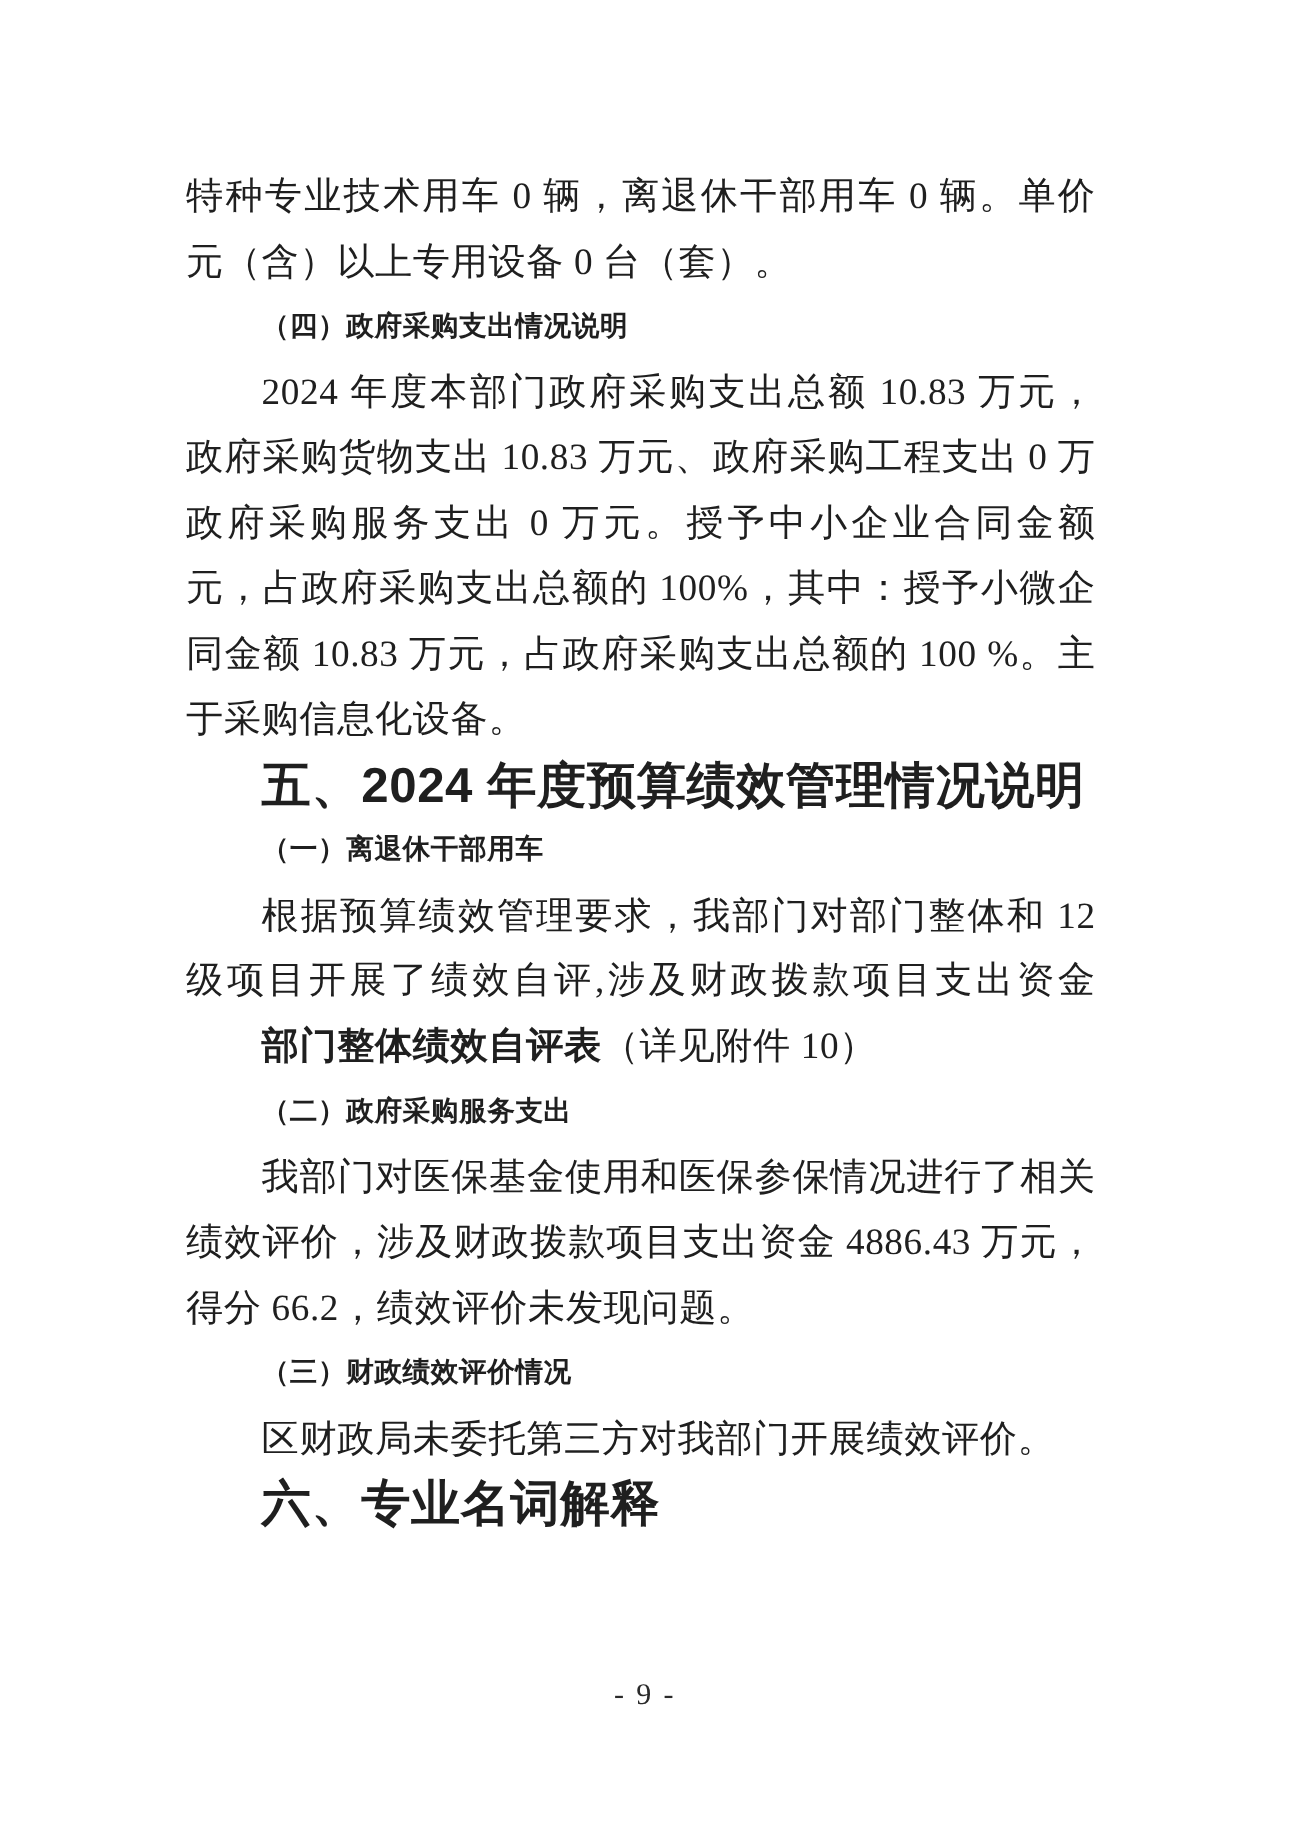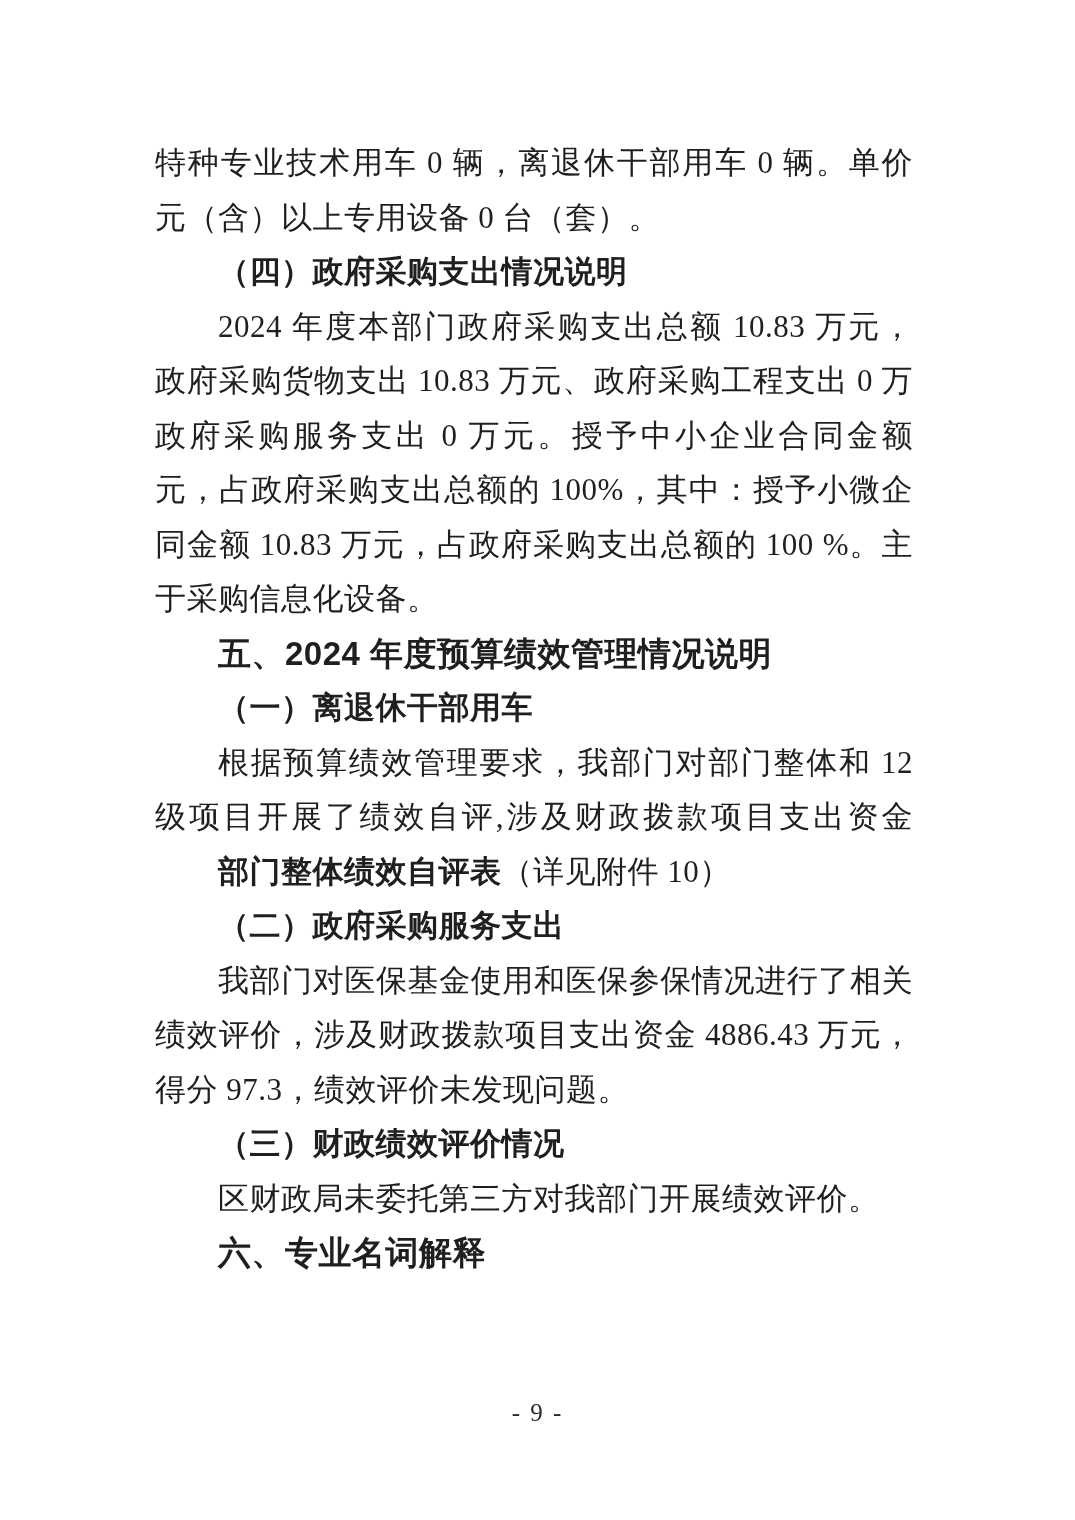--- a/index.html
+++ b/index.html
@@ -41,27 +41,27 @@
   }
   
   .line.body {
     font-family: "Liberation Serif", "DejaVu Serif", serif;
     font-weight: 400;
   }
   
   .line.kaiti {
     font-family: "Liberation Serif", "DejaVu Serif", serif;
     font-weight: 700;
-    font-size: 31px;
+    font-size: 23px;
   }
   
   .line.hei {
     font-family: "Liberation Sans", "DejaVu Sans", sans-serif;
     font-weight: 700;
-    font-size: 33px;
+    font-size: 41px;
   }
   .seg-bold {
     font-weight: 700;
     text-align: center;
   }
   .seg-regular {
     font-weight: 400;
   }
   .page-footer {
     position: absolute;
@@ -91,19 +91,19 @@
       <div class="line body justify">同金额 10.83 万元，占政府采购支出总额的 100 %。主要用</div>
       <div class="line body">于采购信息化设备。</div>
       <div class="line hei indent">五、2024 年度预算绩效管理情况说明</div>
       <div class="line kaiti indent">（一）离退休干部用车</div>
       <div class="line body justify indent">根据预算绩效管理要求，我部门对部门整体和 12 个二</div>
       <div class="line body justify">级项目开展了绩效自评,涉及财政拨款项目支出资金 4886.43</div>
       <div class="line body indent"><span class="seg-bold">部门整体绩效自评表</span><span class="seg-regular">（详见附件 10）</span></div>
       <div class="line kaiti indent">（二）政府采购服务支出</div>
       <div class="line body justify indent">我部门对医保基金使用和医保参保情况进行了相关的</div>
       <div class="line body justify">绩效评价，涉及财政拨款项目支出资金 4886.43 万元，评价</div>
-      <div class="line body">得分 97.3，绩效评价未发现问题。</div>
+      <div class="line body">得分 66.2，绩效评价未发现问题。</div>
       <div class="line kaiti indent">（三）财政绩效评价情况</div>
       <div class="line body indent">区财政局未委托第三方对我部门开展绩效评价。</div>
       <div class="line hei indent">六、专业名词解释</div>
     </div>
   <div class="page-footer">- 9 -</div>
 </div>
 
 </body></html>

